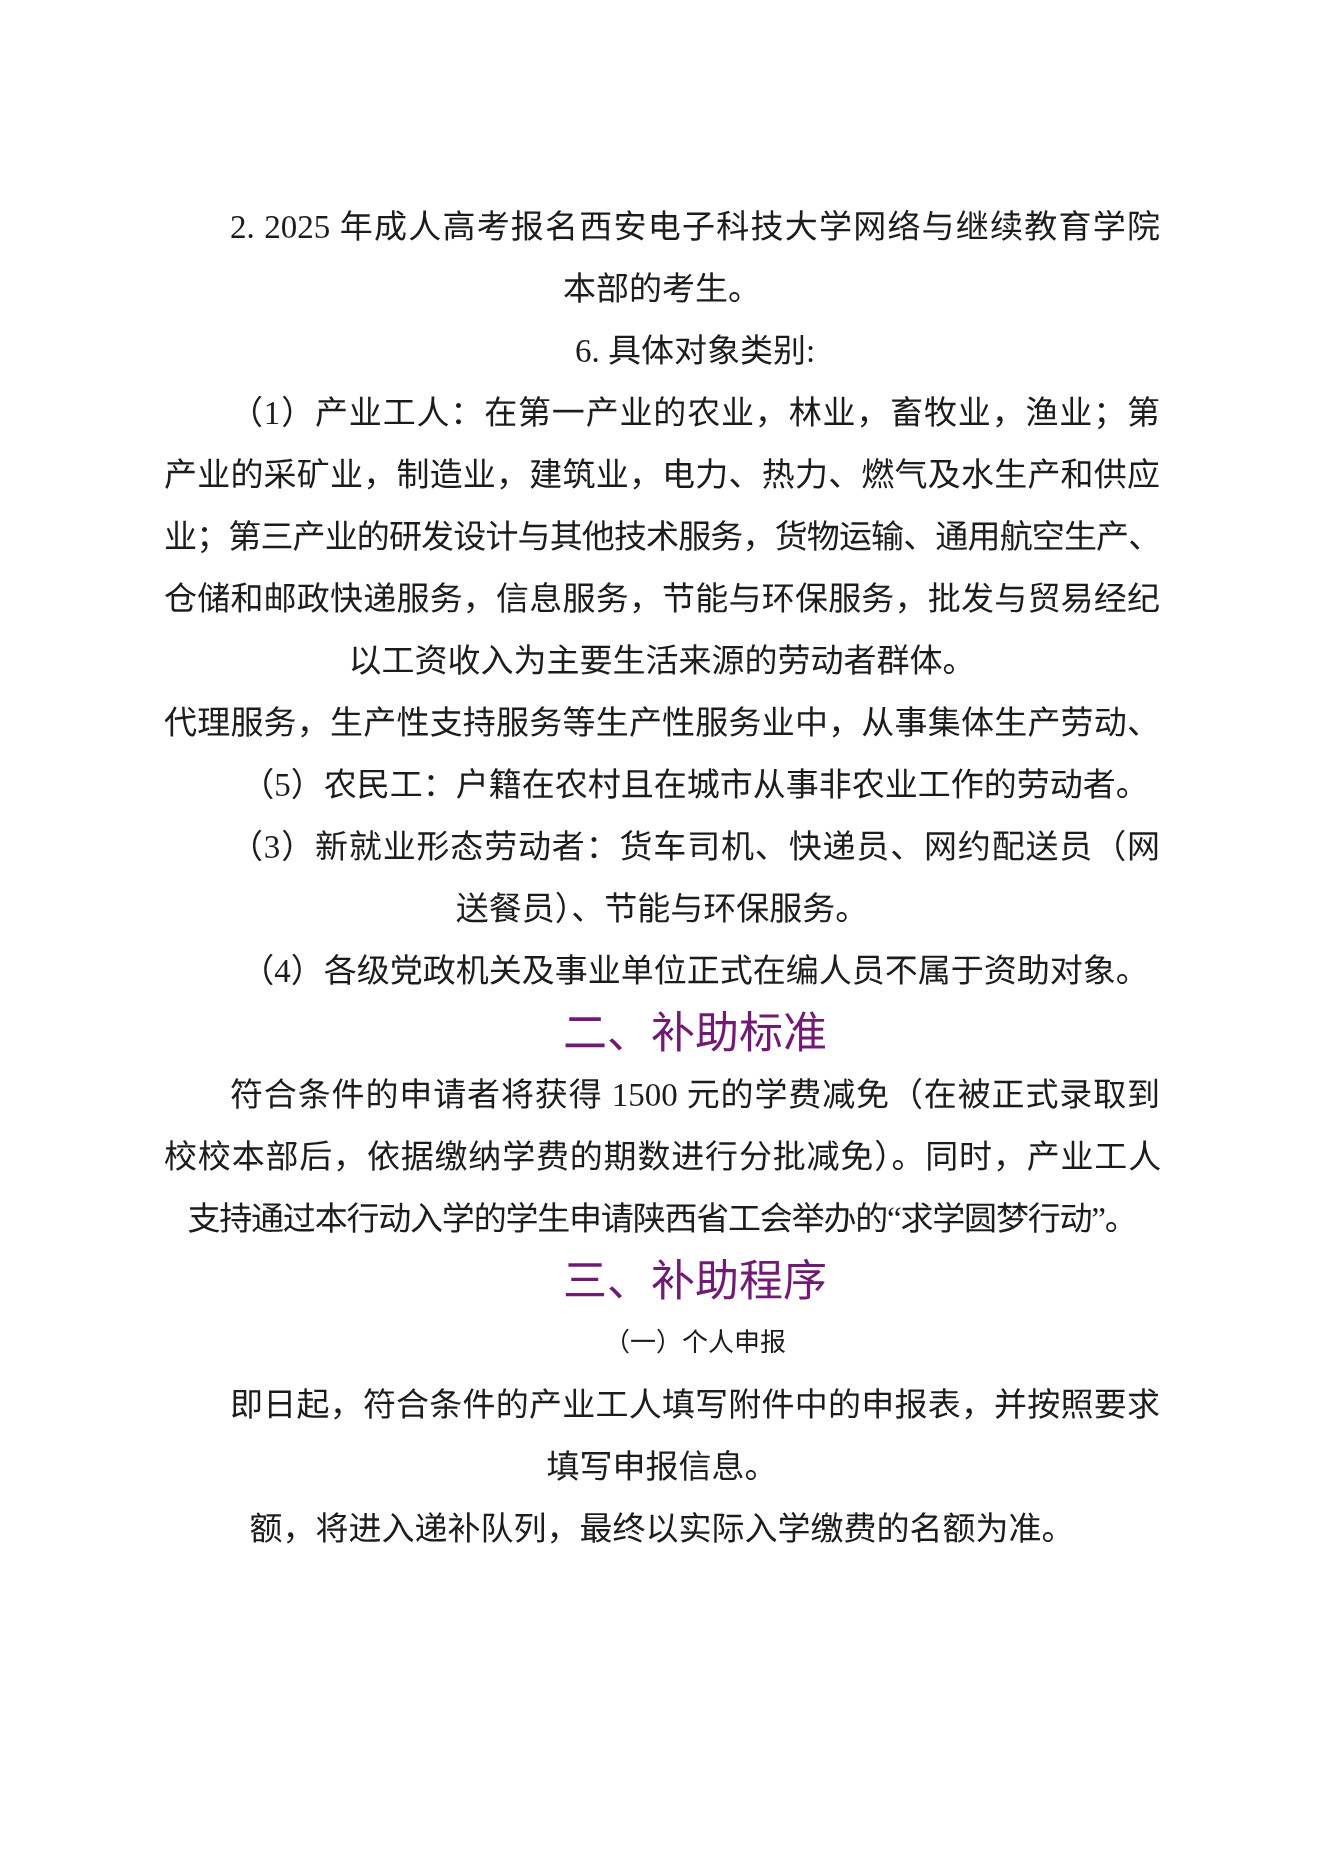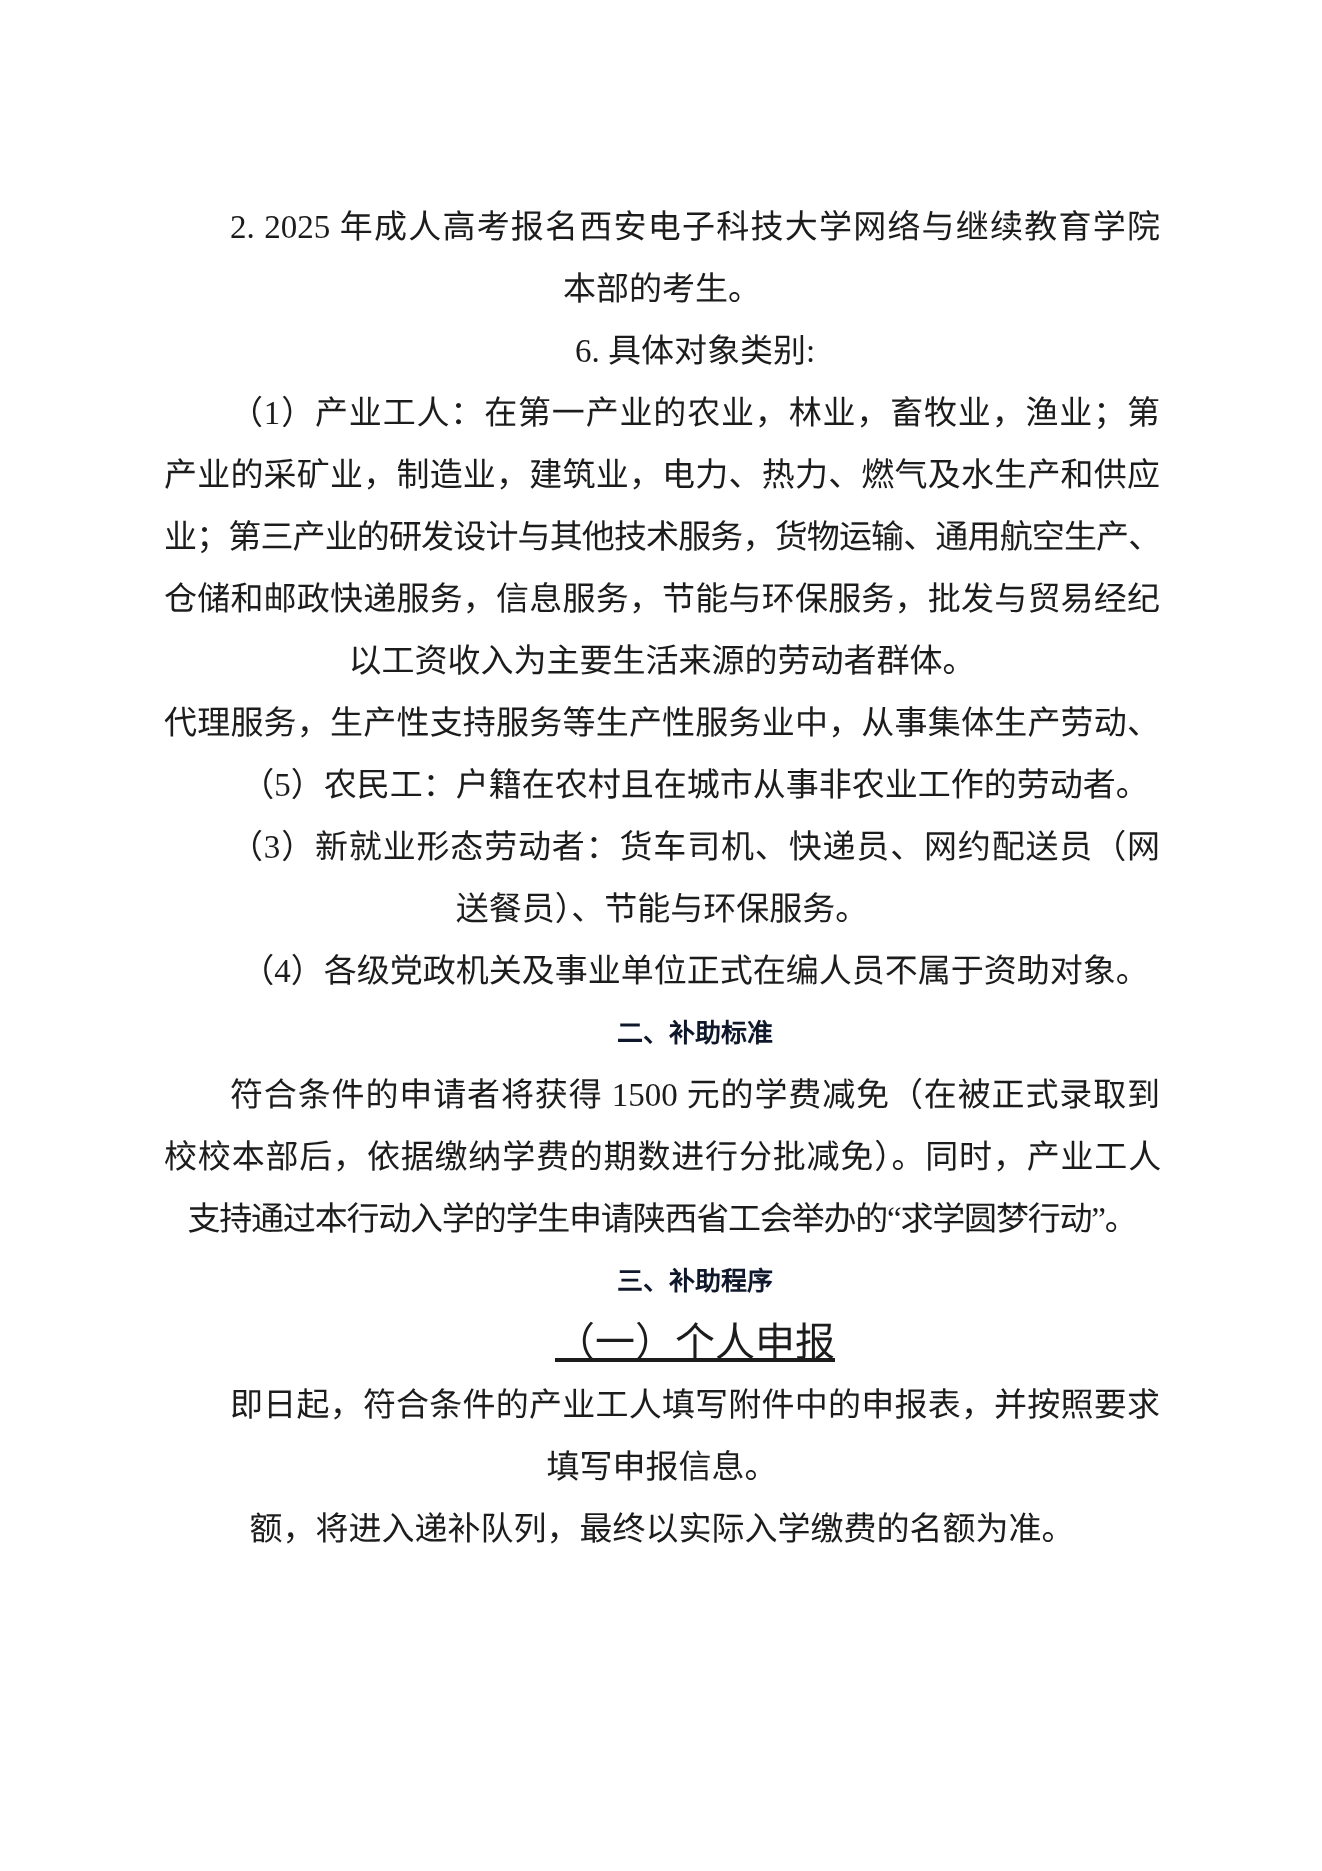--- a/index.html
+++ b/index.html
@@ -35,27 +35,26 @@
   }
   .line.fill {
     text-align: justify;
     text-align-last: justify;
   }
   .line.tight {
     letter-spacing: -1.2px;
   }
   .line.heading1 {
     font-family: "Liberation Sans", sans-serif;
-    font-weight: 700;
-    font-size: 26px;
-    color: #0f172a;
+    font-weight: 400;
+    font-size: 44px;
+    color: #701a75;
   }
   .line.heading2 {
-    font-size: 40px;
-    text-decoration: underline;
+    font-size: 26px;
   }
 </style>
 </head>
 <body>
 
 <div class="page" style="background: rgb(255, 255, 255);">
   <div class="content" id="doc-body">
       <div class="line body indent fill">2. 2025 年成人高考报名西安电子科技大学网络与继续教育学院校</div>
       <div class="line body">本部的考生。</div>
       <div class="line body indent">6. 具体对象类别:</div>

